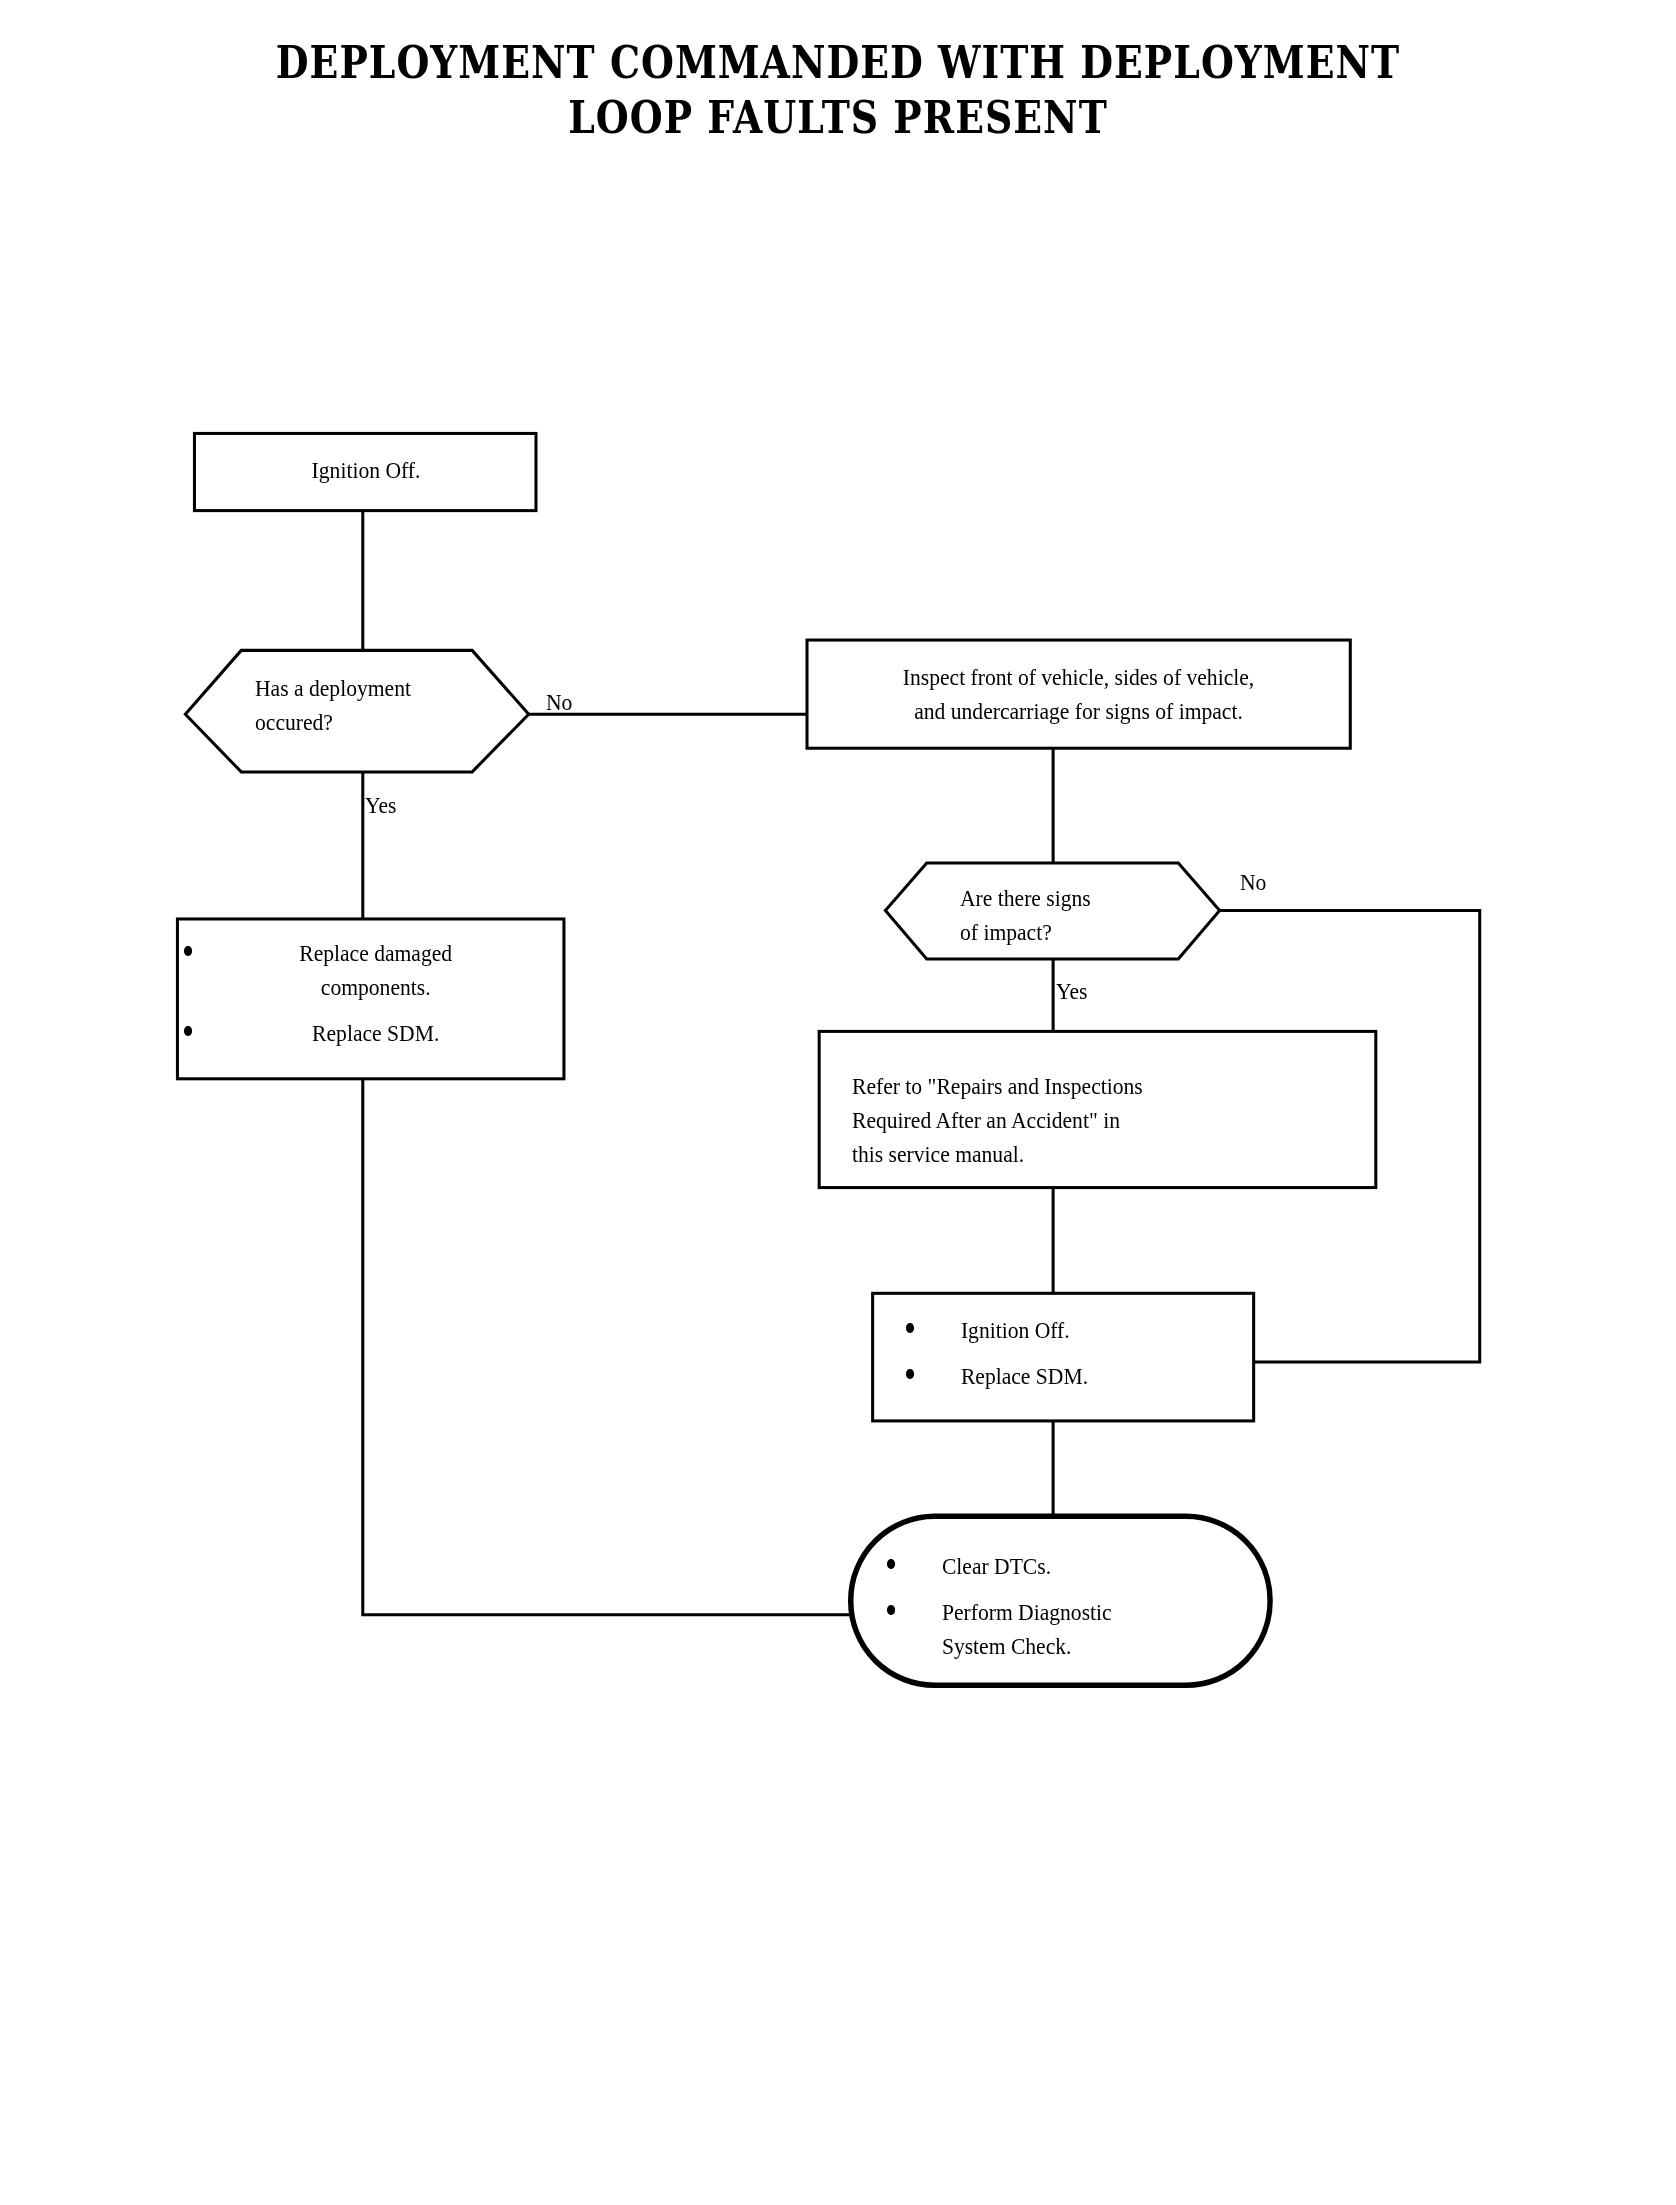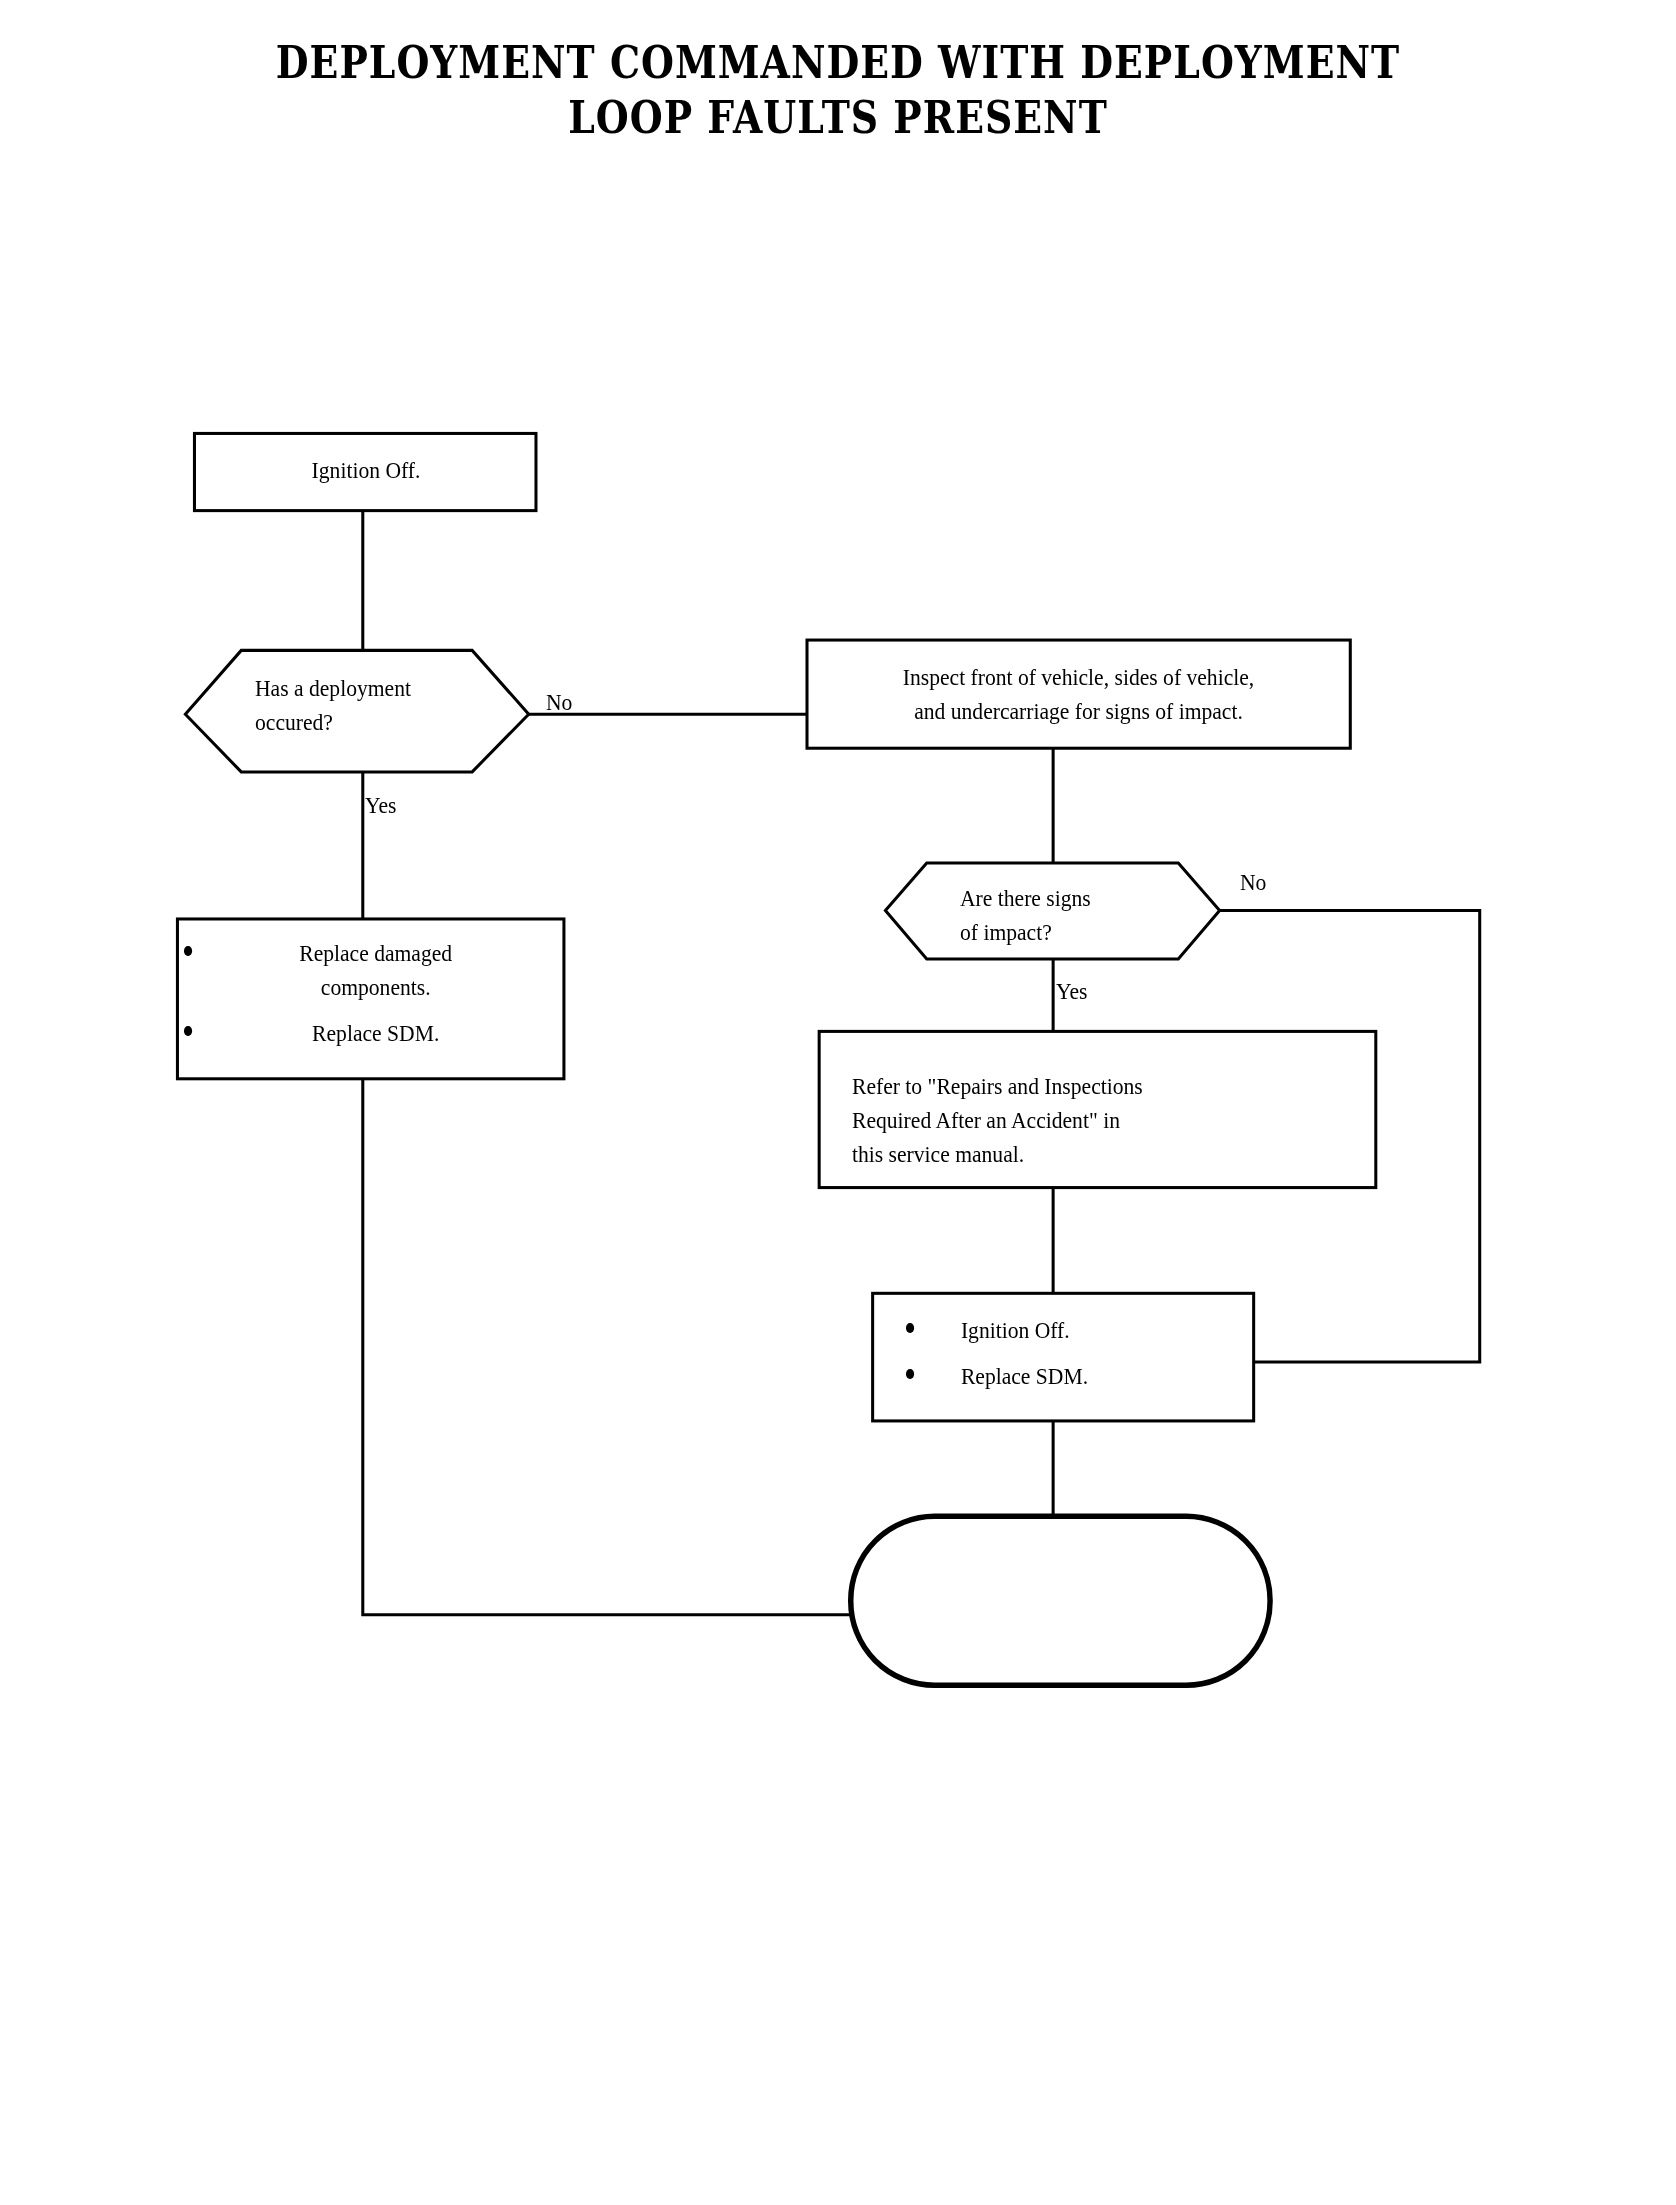--- a/index.html
+++ b/index.html
@@ -185,20 +185,25 @@
 
   <div class="node-text" style="left:852px; top:1069px; width:523px;">Refer to "Repairs and Inspections
 Required After an Accident" in
 this service manual.</div>
 
   <ul class="bullet-list" style="left:906px; top:1313px; width:340px;">
     <li><span class="bullet-dot"></span><span>Ignition Off.</span></li>
     <li><span class="bullet-dot"></span><span>Replace SDM.</span></li>
   </ul>
 
+  <ul class="bullet-list" style="left:887px; top:1549px; width:365px;">
+    <li><span class="bullet-dot"></span><span>Clear DTCs.</span></li>
+    <li><span class="bullet-dot"></span><span>Perform Diagnostic
+System Check.</span></li>
+  </ul>
 
   <div class="edge-label" style="left:546px; top:690px;">No</div>
 
   <div class="edge-label" style="left:365px; top:793px;">Yes</div>
 
   <div class="edge-label" style="left:1240px; top:870px;">No</div>
 
   <div class="edge-label" style="left:1056px; top:979px;">Yes</div>
 
 </div>

